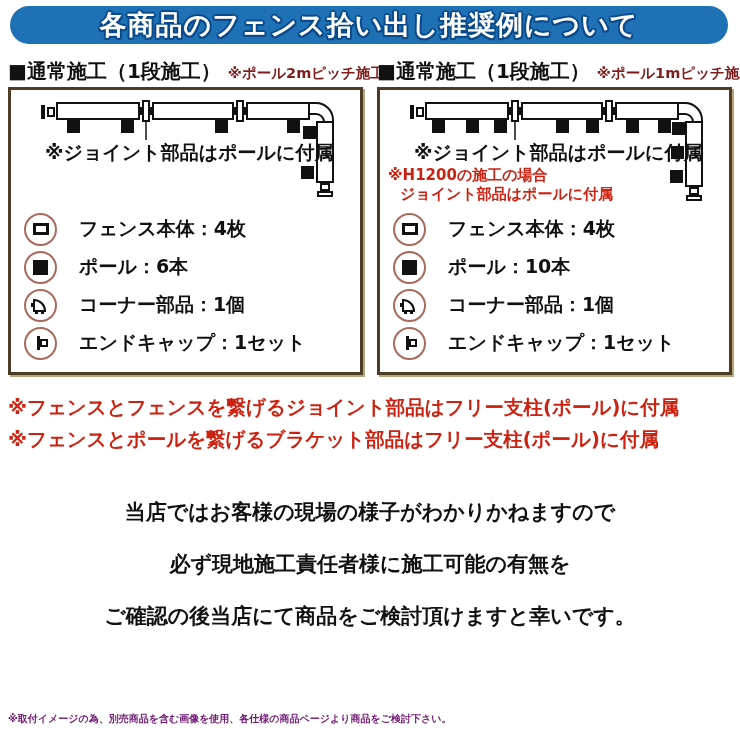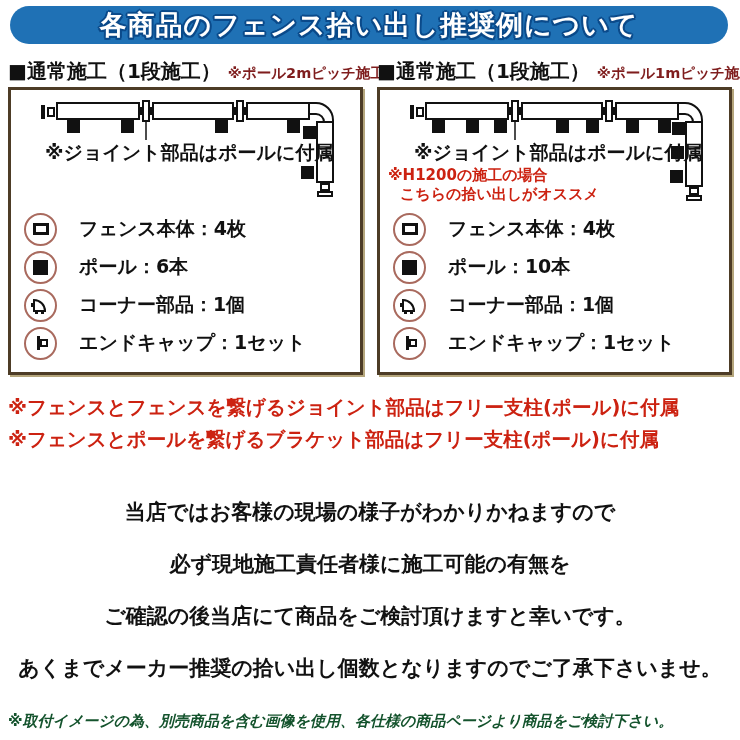--- a/index.html
+++ b/index.html
@@ -40,22 +40,22 @@
 
   
   .notes { position:absolute; top:392px; left:8px; width:728px; }
   .notes div { font-size:19.5px; font-weight:bold; color:#cc2211; line-height:32px; white-space:nowrap; }
 
   
   .paragraphs { position:absolute; top:498px; left:0; width:740px; text-align:center; }
   .paragraphs div { font-size:21px; font-weight:bold; color:#111; height:52px; line-height:28px; white-space:nowrap; }
 
   
-  .footnote { position:absolute; top:712px; left:8px; font-size:15px; font-weight:bold;
-    color:#14532d; white-space:nowrap;font-style:italic; }
+  .footnote { position:absolute; top:712px; left:8px; font-size:10px; font-weight:bold;
+    color:#701a75; white-space:nowrap; }
 
   svg .stroke { fill:#fff; stroke:#111; stroke-width:2; }
   svg .solid { fill:#111; stroke:none; }
 </style>
 </head>
 <body>
 
 <div class="page">
 
   <div class="header-bar">
@@ -169,21 +169,21 @@
           <rect class="solid" x="206" y="30" width="13" height="13"></rect>
           <rect class="solid" x="246" y="30" width="13" height="13"></rect>
           <rect class="solid" x="278" y="30" width="13" height="13"></rect>
           <rect class="solid" x="292" y="32" width="13" height="13"></rect>
           <rect class="solid" x="291" y="56" width="13" height="13"></rect>
           <rect class="solid" x="290" y="80" width="13" height="13"></rect>
         </svg>
         <div class="joint-label">※ジョイント部品はポールに付属</div>
         <div class="extra-note">
           <div class="l1">※H1200の施工の場合</div>
-          <div class="l2">こちらの拾い出しがオススメ</div>
+          <div class="l2">ジョイント部品はポールに付属</div>
         </div>
         <div class="items">
           <div class="item">
             <span class="icon-circle">
                 <span class="glyph-fence"></span>
               </span>
             <span class="item-label">フェンス本体：4枚</span>
           </div>
           <div class="item">
             <span class="icon-circle">
@@ -218,18 +218,17 @@
 
   <div class="notes">
     <div>※フェンスとフェンスを繋げるジョイント部品はフリー支柱(ポール)に付属</div>
     <div>※フェンスとポールを繋げるブラケット部品はフリー支柱(ポール)に付属</div>
   </div>
 
   <div class="paragraphs">
     <div>当店ではお客様の現場の様子がわかりかねますので</div>
     <div>必ず現地施工責任者様に施工可能の有無を</div>
     <div>ご確認の後当店にて商品をご検討頂けますと幸いです。</div>
-    <div>あくまでメーカー推奨の拾い出し個数となりますのでご了承下さいませ。</div>
   </div>
 
   <div class="footnote">※取付イメージの為、別売商品を含む画像を使用、各仕様の商品ページより商品をご検討下さい。</div>
 
 </div>
 
 </body></html>

